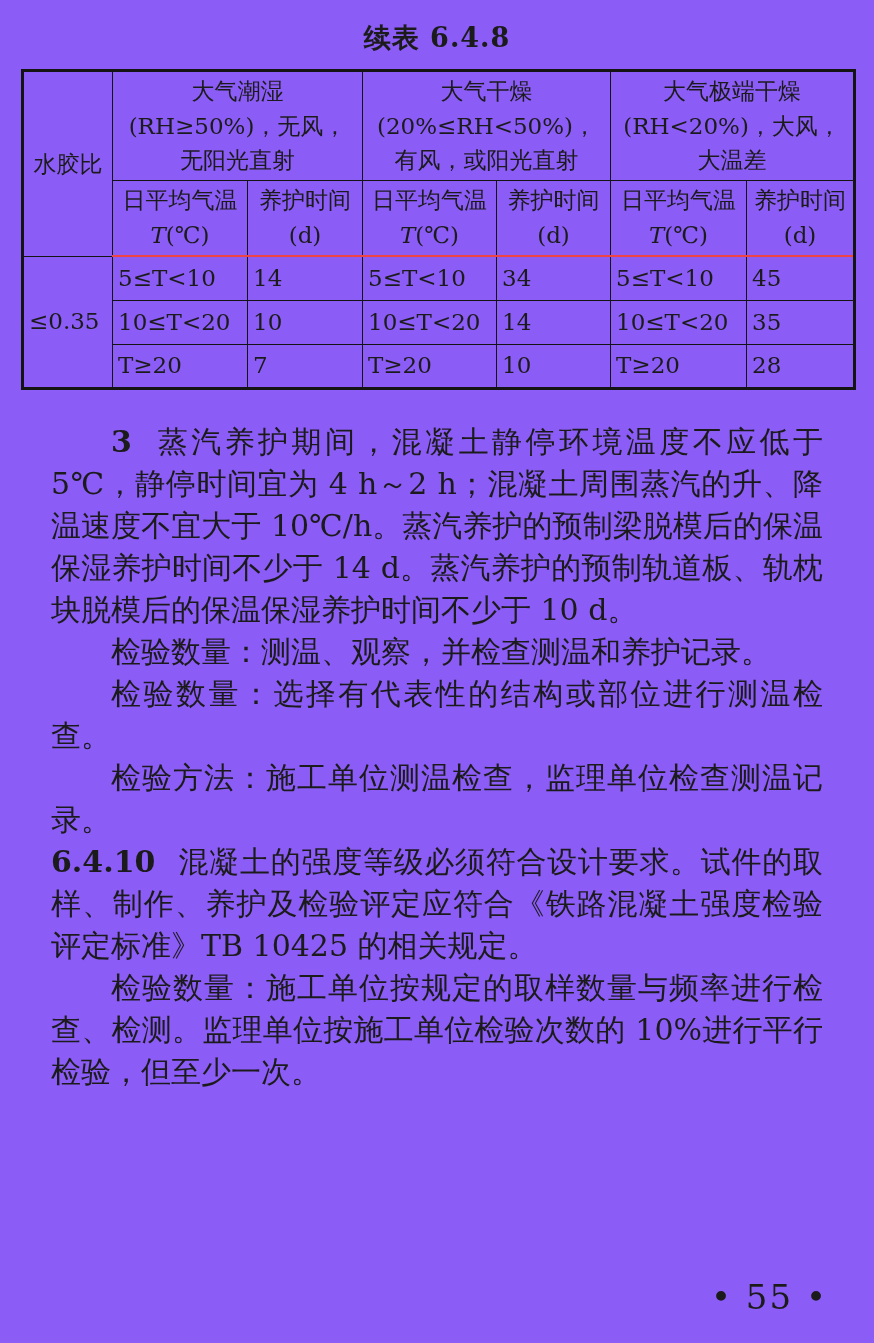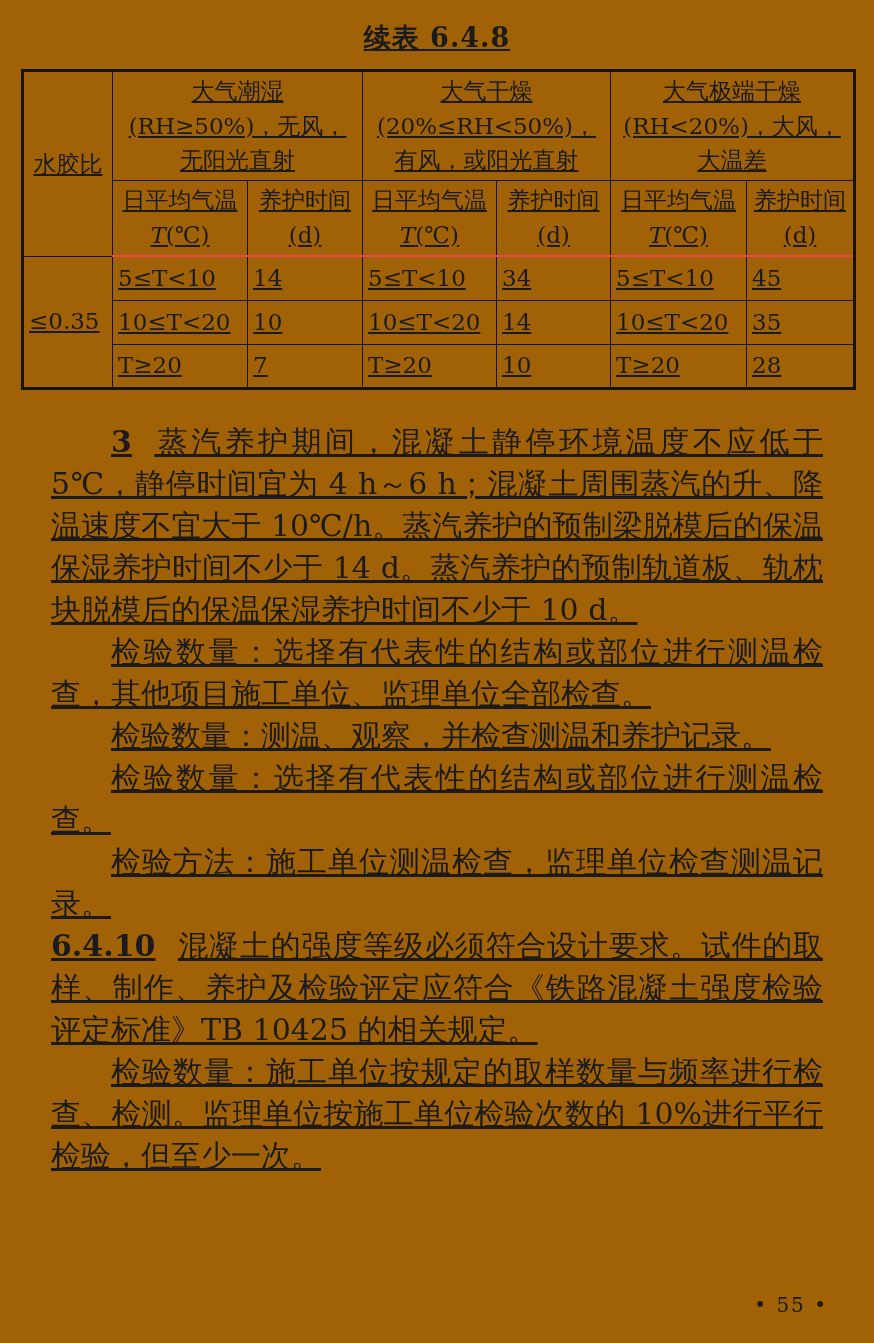--- a/index.html
+++ b/index.html
@@ -7,22 +7,21 @@
   body {
     width: 874px; height: 1343px;
     color: #1b1b1b;
     font-family: "DejaVu Serif", "Liberation Serif", serif;
     overflow: hidden;
   }
   .page {
     position: relative;
     width: 874px; height: 1343px;
     padding: 16px 21px 8px 21px;
-    background: #a16207;
-    text-decoration: underline;
+    background: #8b5cf6;
   }
   .table-title {
     text-align: center;
     font-weight: bold;
     font-size: 27px;
     letter-spacing: 1px;
     margin: 4px 0 13px 0;
   }
   table.curing {
     border-collapse: collapse;
@@ -53,21 +52,21 @@
     text-align: justify;
     text-justify: inter-character;
   }
   .para.indent { text-indent: 2em; }
   .lead { font-weight: bold; margin-right: 0.75em; }
   .lead:empty { display: none; }
   .footer {
     position: absolute;
     right: 46px;
     bottom: 26px;
-    font-size: 20px;
+    font-size: 34px;
     letter-spacing: 2px;
   }
 </style>
 </head>
 <body>
 
 <div class="page">
 
   <div class="table-title">续表 6.4.8</div>
 
@@ -136,22 +135,21 @@
         <td class="datacell">7</td>
         <td class="datacell">T≥20</td>
         <td class="datacell">10</td>
         <td class="datacell">T≥20</td>
         <td class="datacell">28</td>
       </tr>
     </tbody>
   </table>
 
   <div class="bodytext">
-    <p class="para indent"><b class="lead">3</b><span>蒸汽养护期间，混凝土静停环境温度不应低于 5℃，静停时间宜为 4 h～6 h；混凝土周围蒸汽的升、降温速度不宜大于 10℃/h。蒸汽养护的预制梁脱模后的保温保湿养护时间不少于 14 d。蒸汽养护的预制轨道板、轨枕块脱模后的保温保湿养护时间不少于 10 d。</span></p>
-    <p class="para indent"><span>检验数量：选择有代表性的结构或部位进行测温检查，其他项目施工单位、监理单位全部检查。</span></p>
+    <p class="para indent"><b class="lead">3</b><span>蒸汽养护期间，混凝土静停环境温度不应低于 5℃，静停时间宜为 4 h～2 h；混凝土周围蒸汽的升、降温速度不宜大于 10℃/h。蒸汽养护的预制梁脱模后的保温保湿养护时间不少于 14 d。蒸汽养护的预制轨道板、轨枕块脱模后的保温保湿养护时间不少于 10 d。</span></p>
     <p class="para indent"><span>检验数量：测温、观察，并检查测温和养护记录。</span></p>
     <p class="para indent"><span>检验数量：选择有代表性的结构或部位进行测温检查。</span></p>
     <p class="para indent"><span>检验方法：施工单位测温检查，监理单位检查测温记录。</span></p>
     <p class="para"><b class="lead">6.4.10</b><span>混凝土的强度等级必须符合设计要求。试件的取样、制作、养护及检验评定应符合《铁路混凝土强度检验评定标准》TB 10425 的相关规定。</span></p>
     <p class="para indent"><span>检验数量：施工单位按规定的取样数量与频率进行检查、检测。监理单位按施工单位检验次数的 10%进行平行检验，但至少一次。</span></p>
   </div>
 
   <div class="footer">• 55 •</div>
 
 </div>

